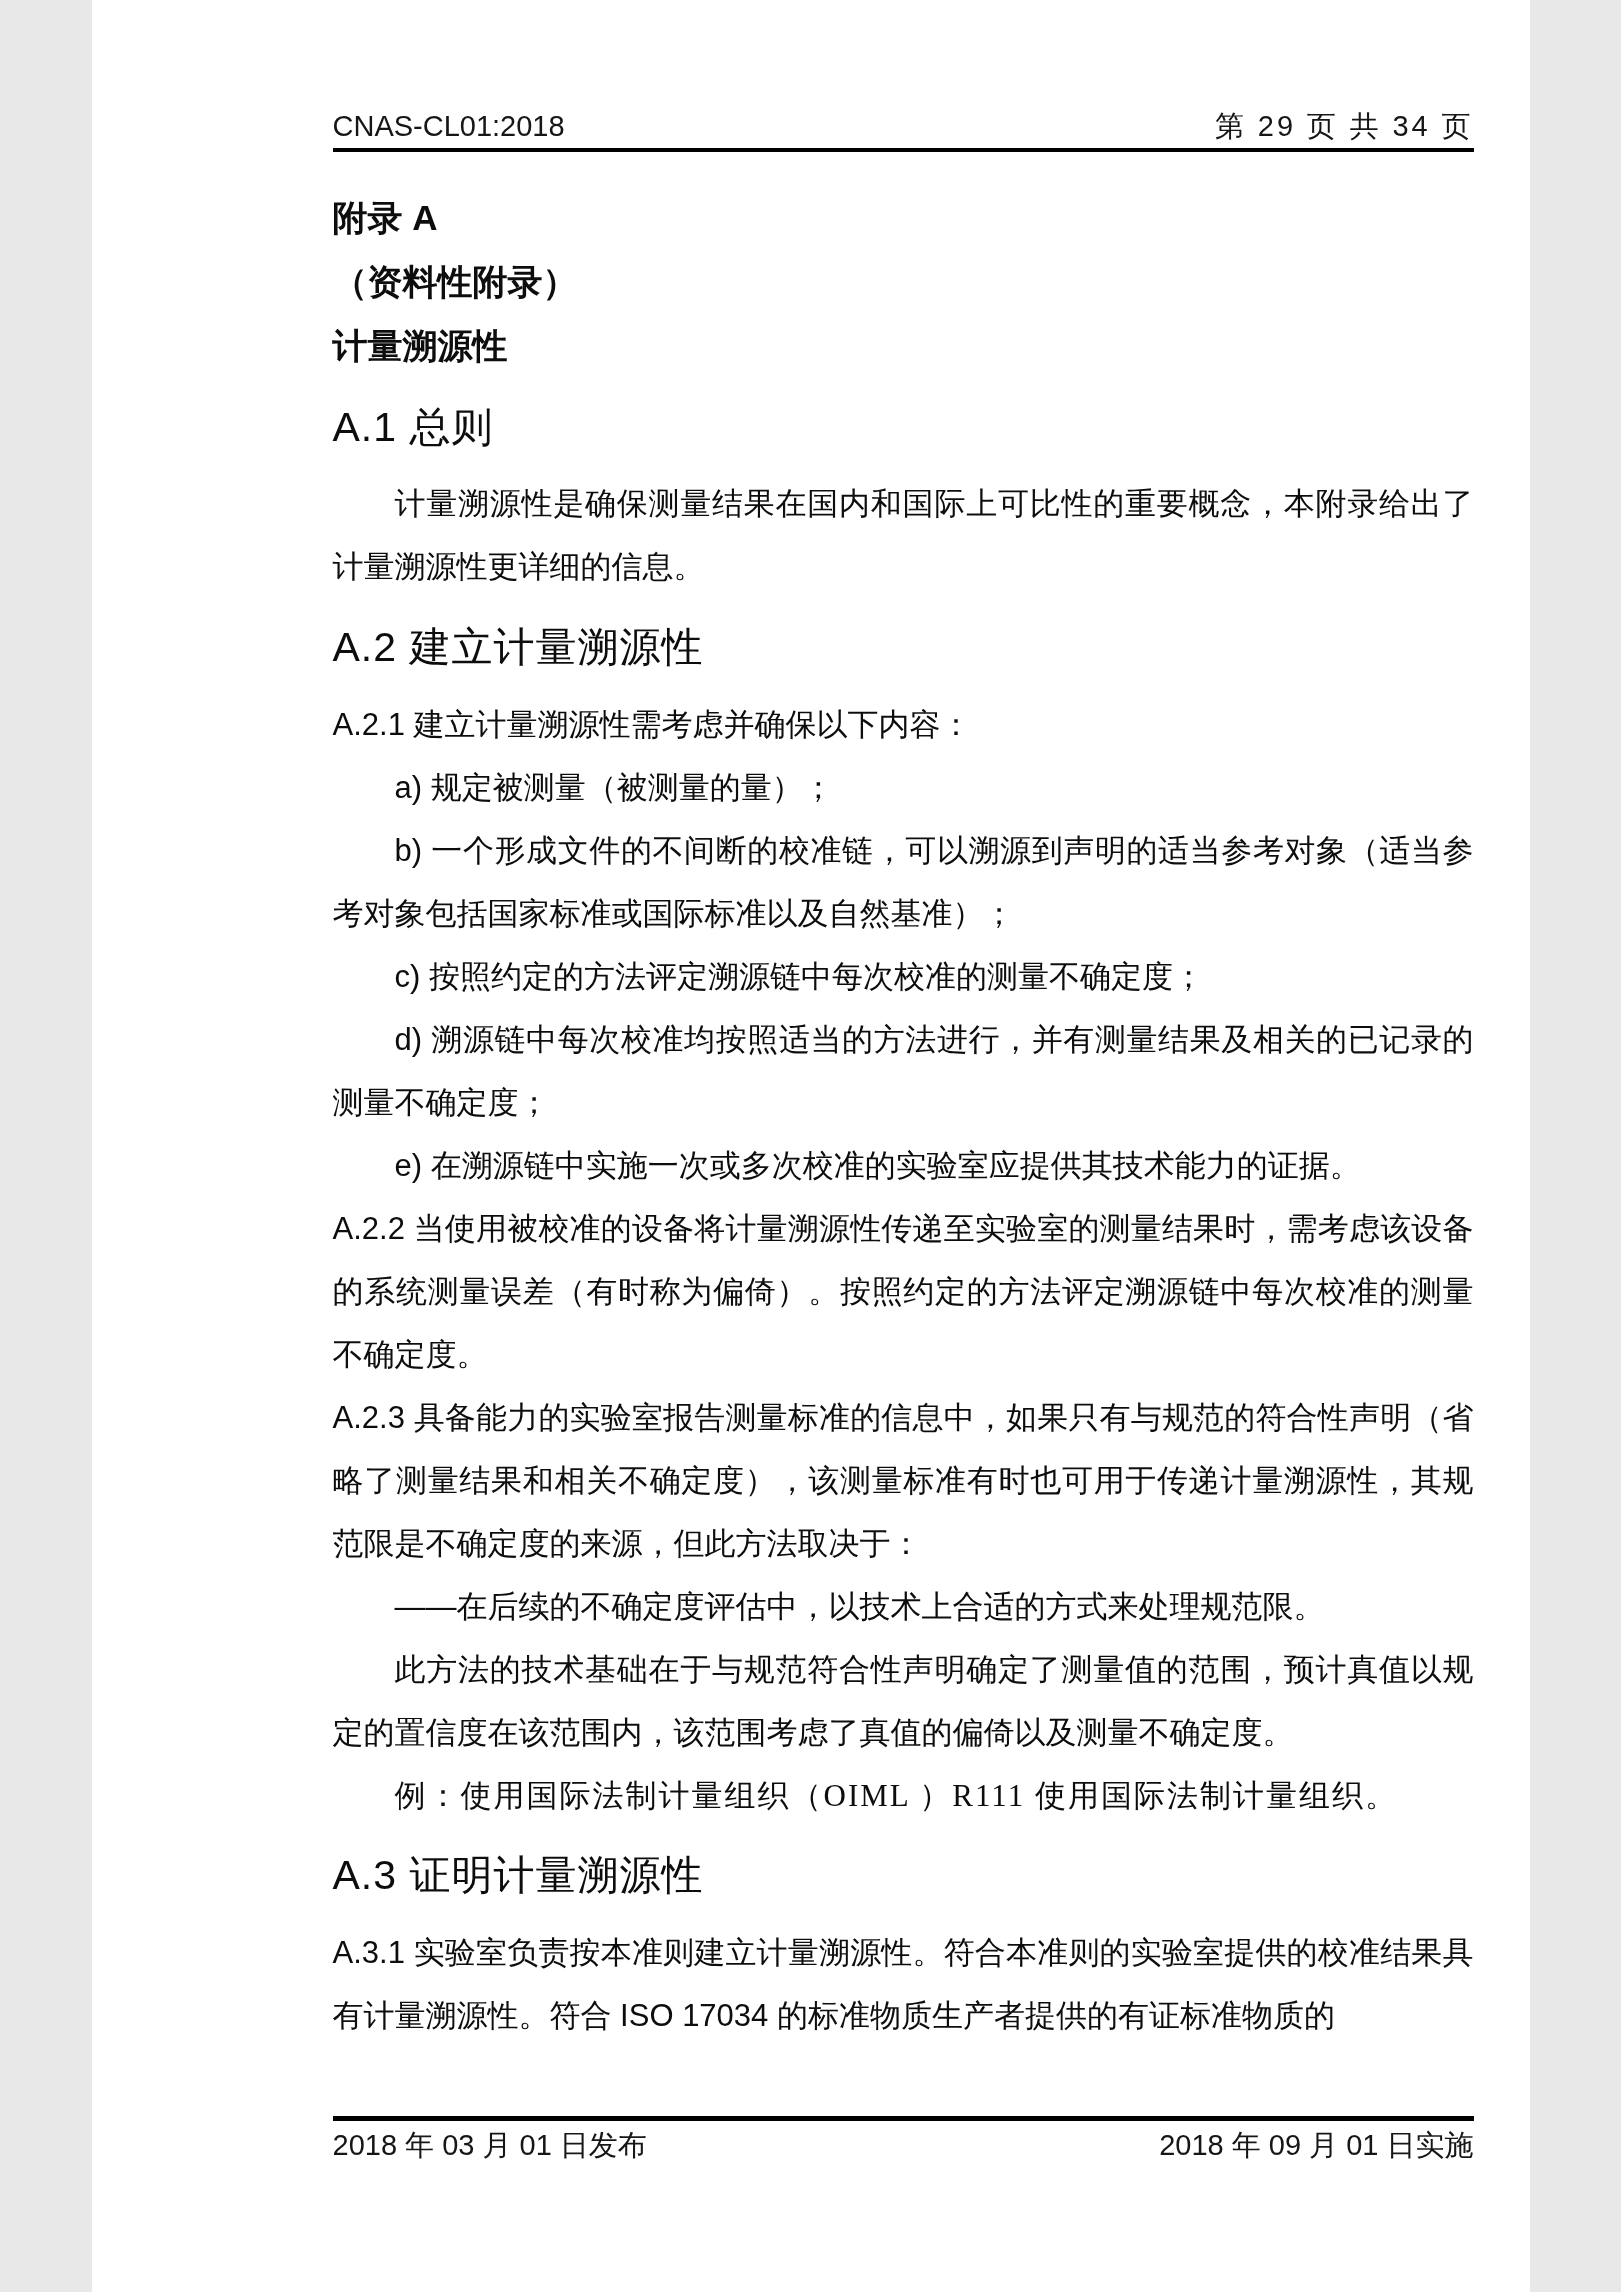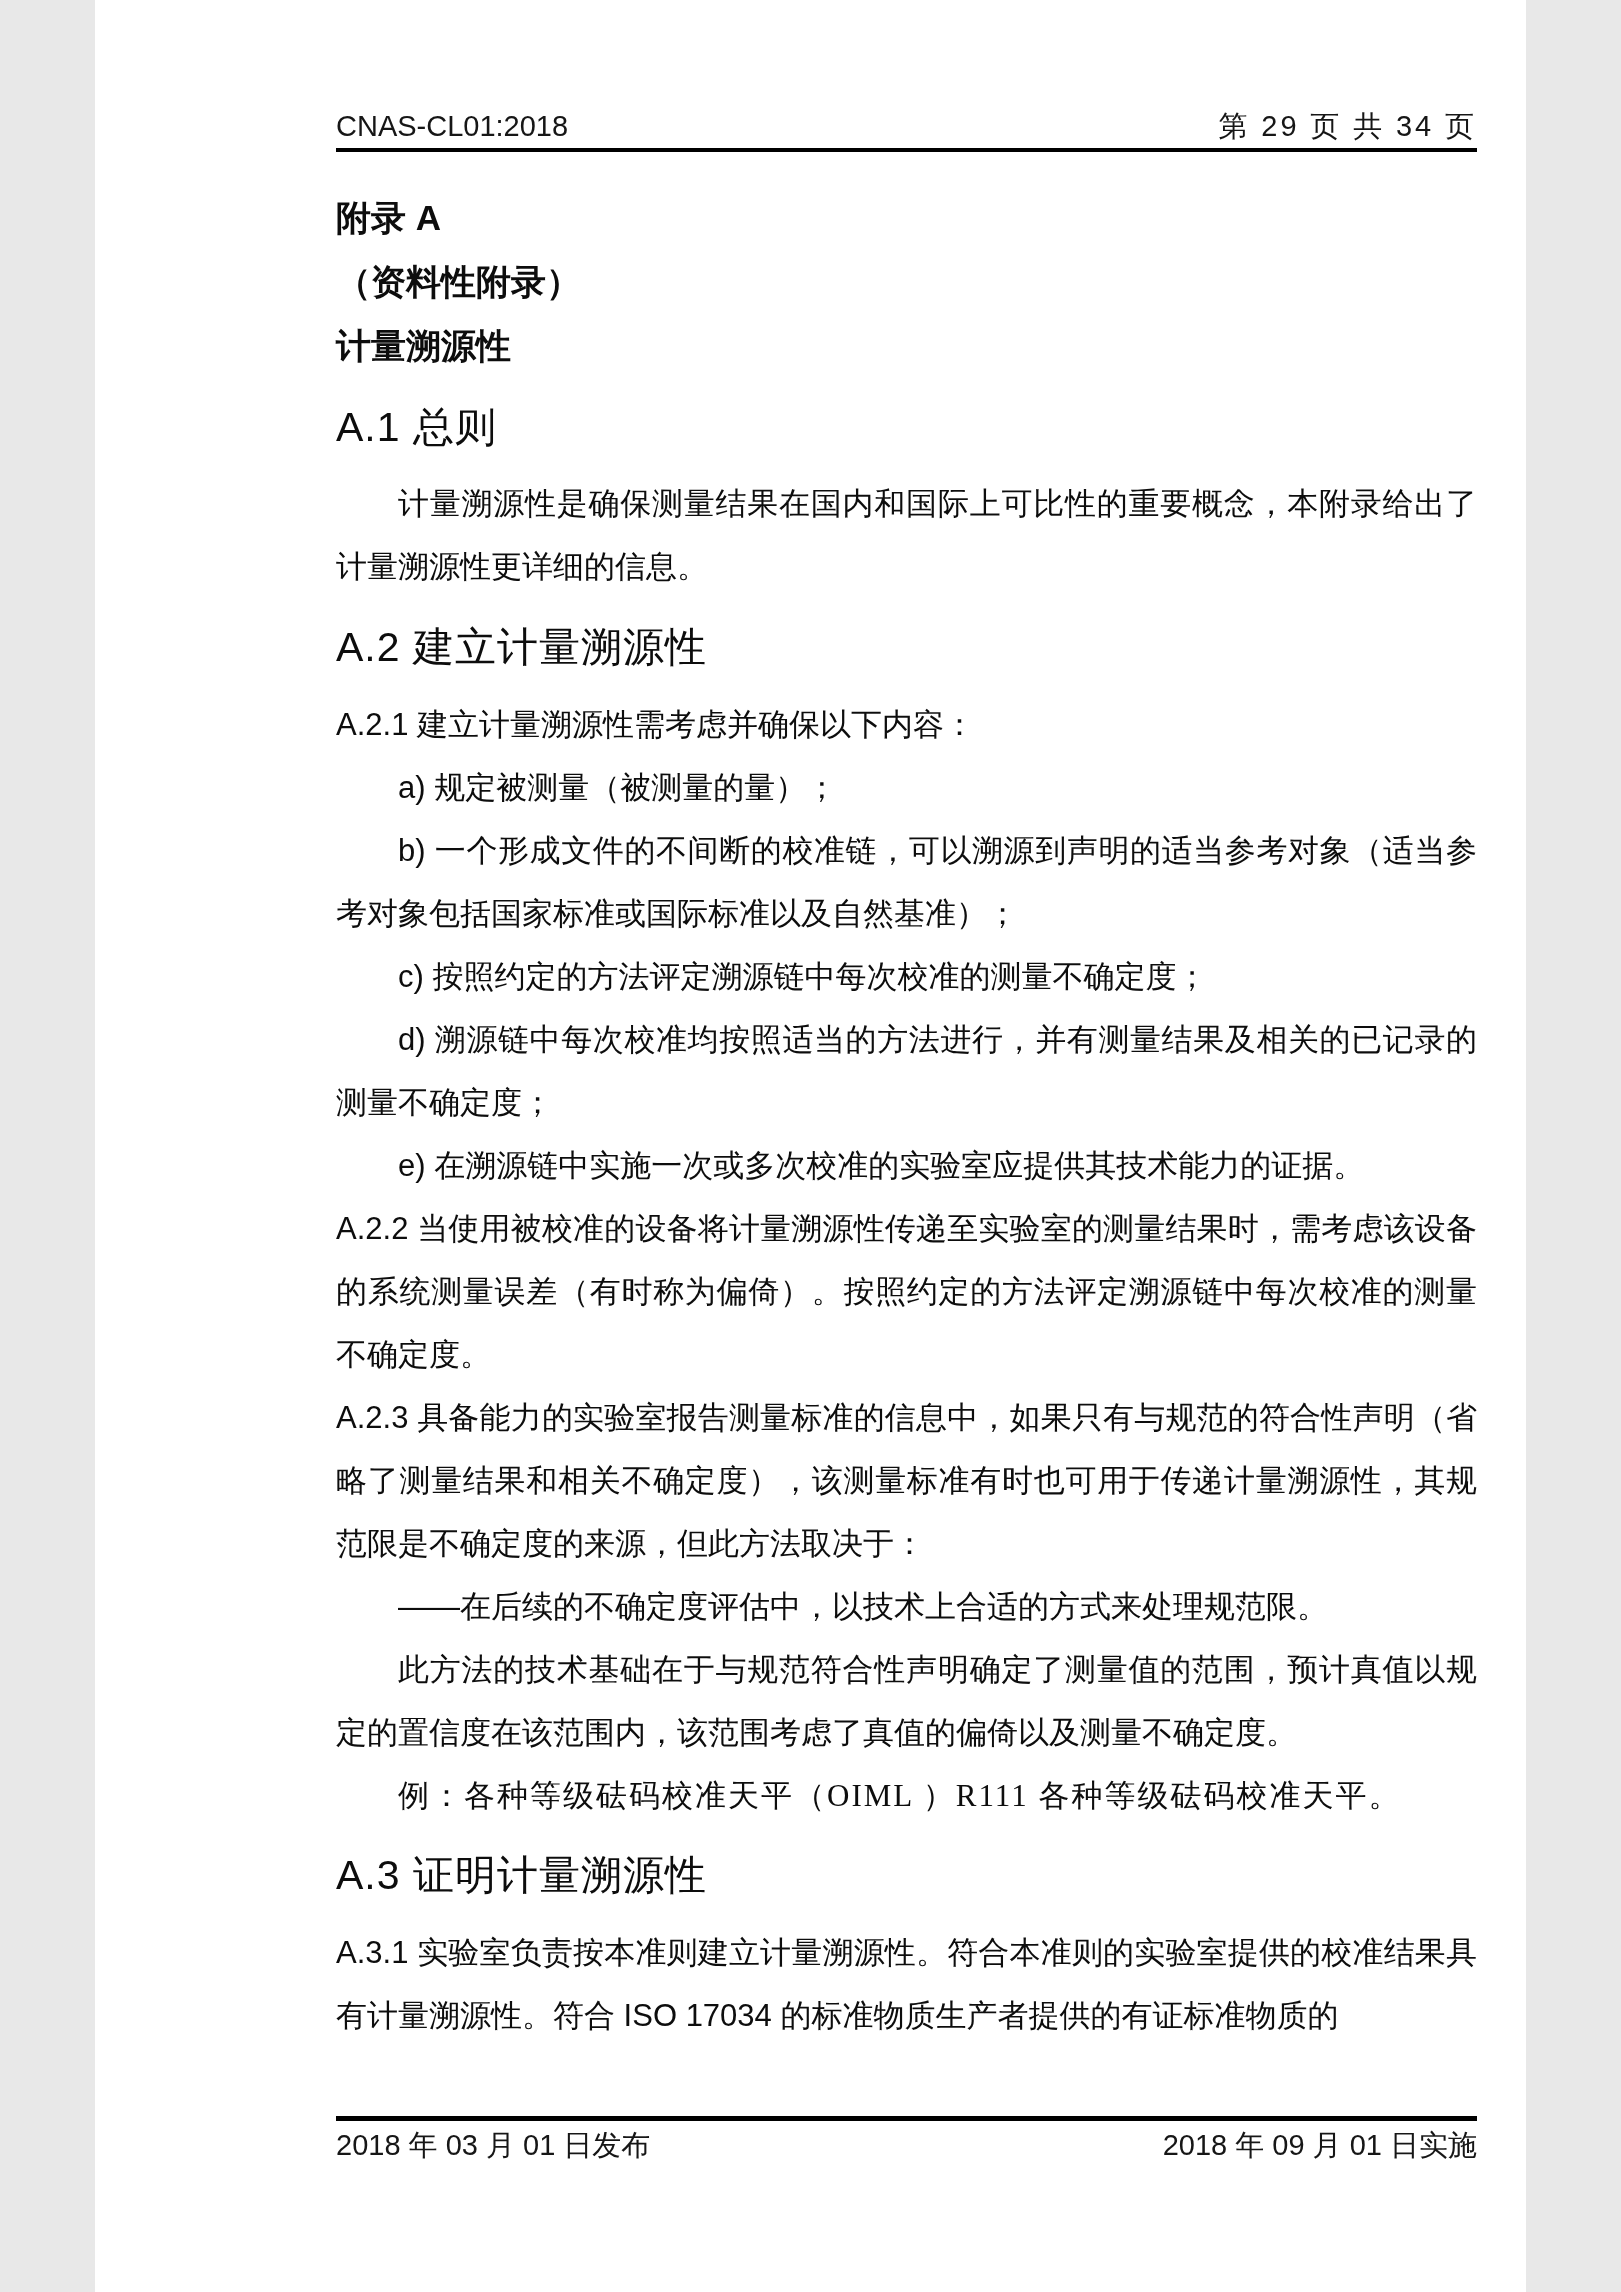--- a/index.html
+++ b/index.html
@@ -4,20 +4,21 @@
 <style>
   html,body{margin:0;padding:0;background:#e8e8e8;}
   .page{
     position:relative;
     width:1431px;height:2293px;
     margin:0 auto;
     background:#ffffff;
     color:#0a0a0a;
     font-family:"Liberation Sans", sans-serif;
     overflow:hidden;
+    padding-left:7px;
   }
   
   .header-row{
     position:absolute;top:110px;left:241px;width:1141px;
     display:flex;justify-content:space-between;align-items:flex-end;
     font-size:29px;line-height:33px;color:#161616;
   }
   .hdr-right{letter-spacing:2.9px;}
   .rule{position:absolute;left:241px;width:1141px;background:#000;}
   .rule-top{top:148px;height:3.9px;}
@@ -74,21 +75,21 @@
     <p>A.2.1 建立计量溯源性需考虑并确保以下内容：</p>
     <p class="indent">a) 规定被测量（被测量的量）；</p>
     <p class="indent">b) 一个形成文件的不间断的校准链，可以溯源到声明的适当参考对象（适当参考对象包括国家标准或国际标准以及自然基准）；</p>
     <p class="indent">c) 按照约定的方法评定溯源链中每次校准的测量不确定度；</p>
     <p class="indent">d) 溯源链中每次校准均按照适当的方法进行，并有测量结果及相关的已记录的测量不确定度；</p>
     <p class="indent">e) 在溯源链中实施一次或多次校准的实验室应提供其技术能力的证据。</p>
     <p>A.2.2 当使用被校准的设备将计量溯源性传递至实验室的测量结果时，需考虑该设备的系统测量误差（有时称为偏倚）。按照约定的方法评定溯源链中每次校准的测量不确定度。</p>
     <p>A.2.3 具备能力的实验室报告测量标准的信息中，如果只有与规范的符合性声明（省略了测量结果和相关不确定度），该测量标准有时也可用于传递计量溯源性，其规范限是不确定度的来源，但此方法取决于：</p>
     <p class="indent">——在后续的不确定度评估中，以技术上合适的方式来处理规范限。</p>
     <p class="indent">此方法的技术基础在于与规范符合性声明确定了测量值的范围，预计真值以规定的置信度在该范围内，该范围考虑了真值的偏倚以及测量不确定度。</p>
-    <p class="indent example">例：各种等级砝码校准天平（OIML ）R111 各种等级砝码校准天平。</p>
+    <p class="indent example">例：使用国际法制计量组织（OIML ）R111 使用国际法制计量组织。</p>
 
     <h2 class="sec">A.3 证明计量溯源性</h2>
     <p>A.3.1 实验室负责按本准则建立计量溯源性。符合本准则的实验室提供的校准结果具有计量溯源性。符合 ISO 17034 的标准物质生产者提供的有证标准物质的</p>
 
   </div>
 
   <div class="rule rule-bottom"></div>
   <div class="footer-row">
     <span>2018 年 03 月 01 日发布</span>
     <span>2018 年 09 月 01 日实施</span>

